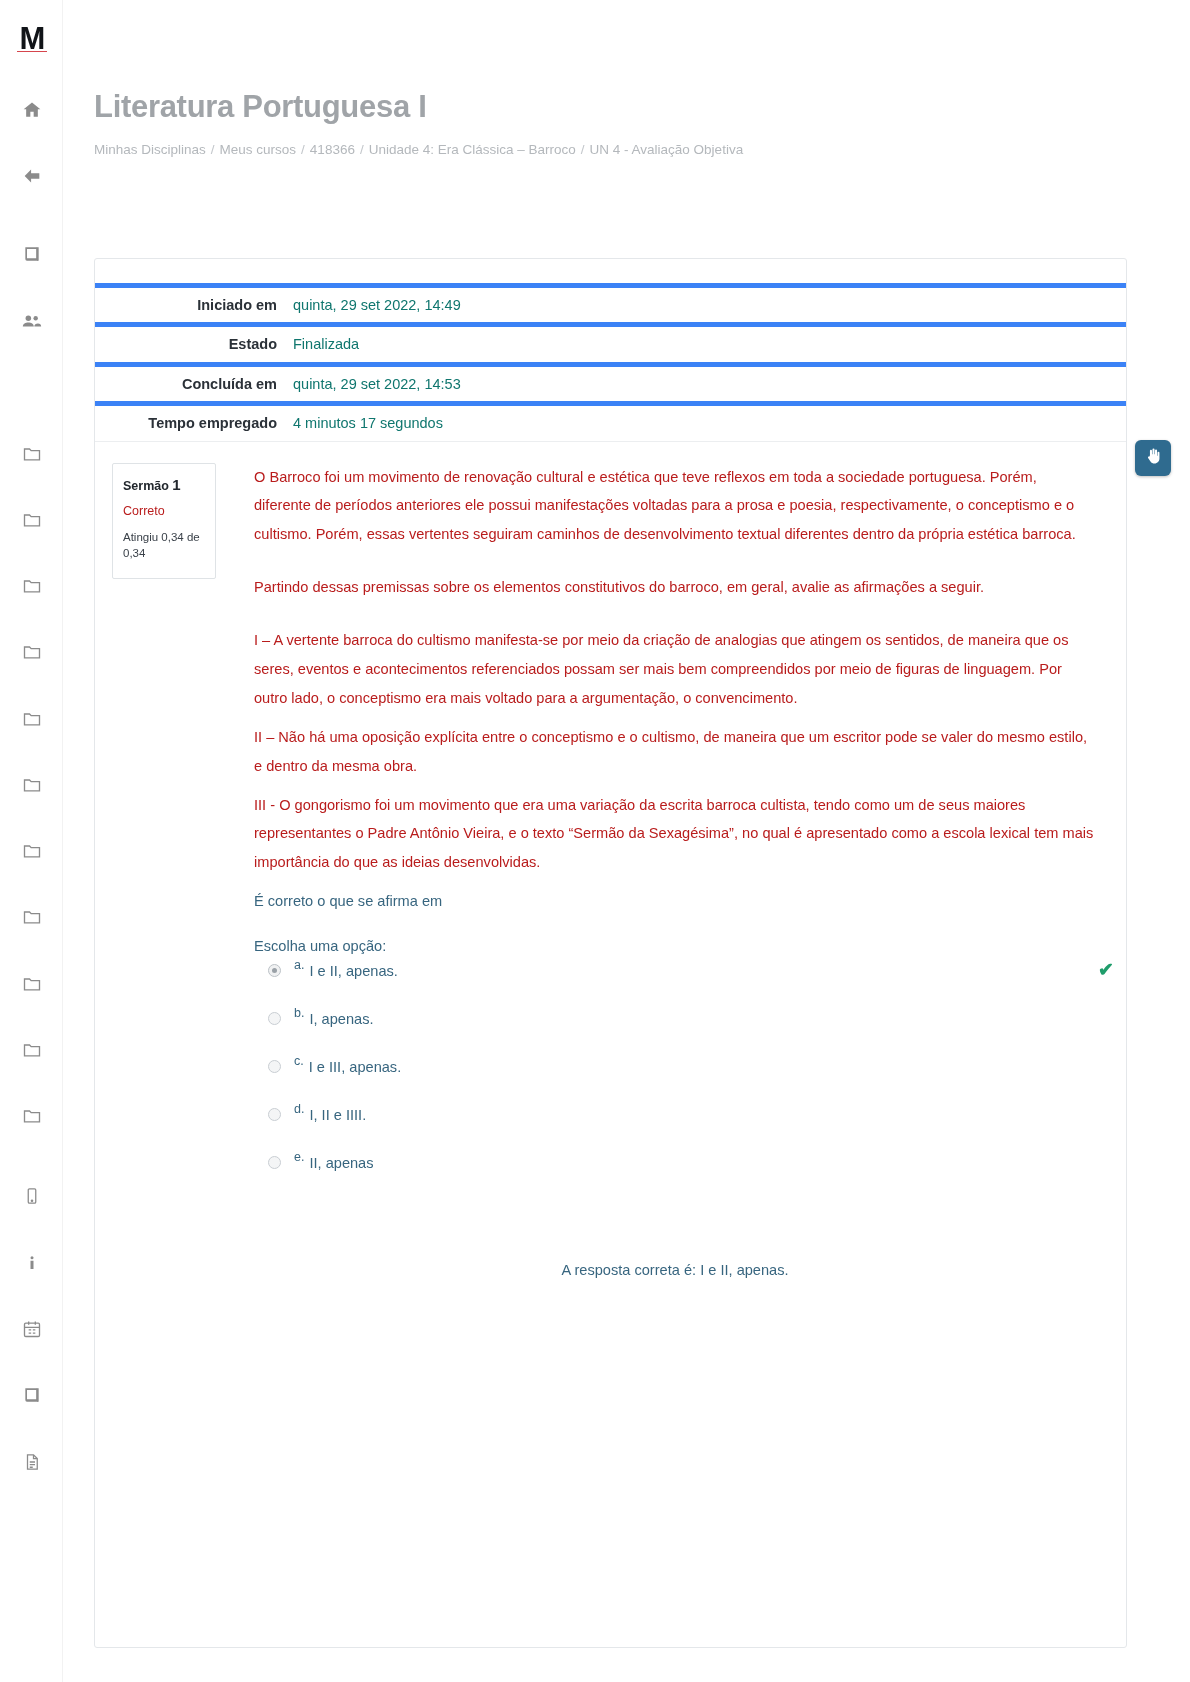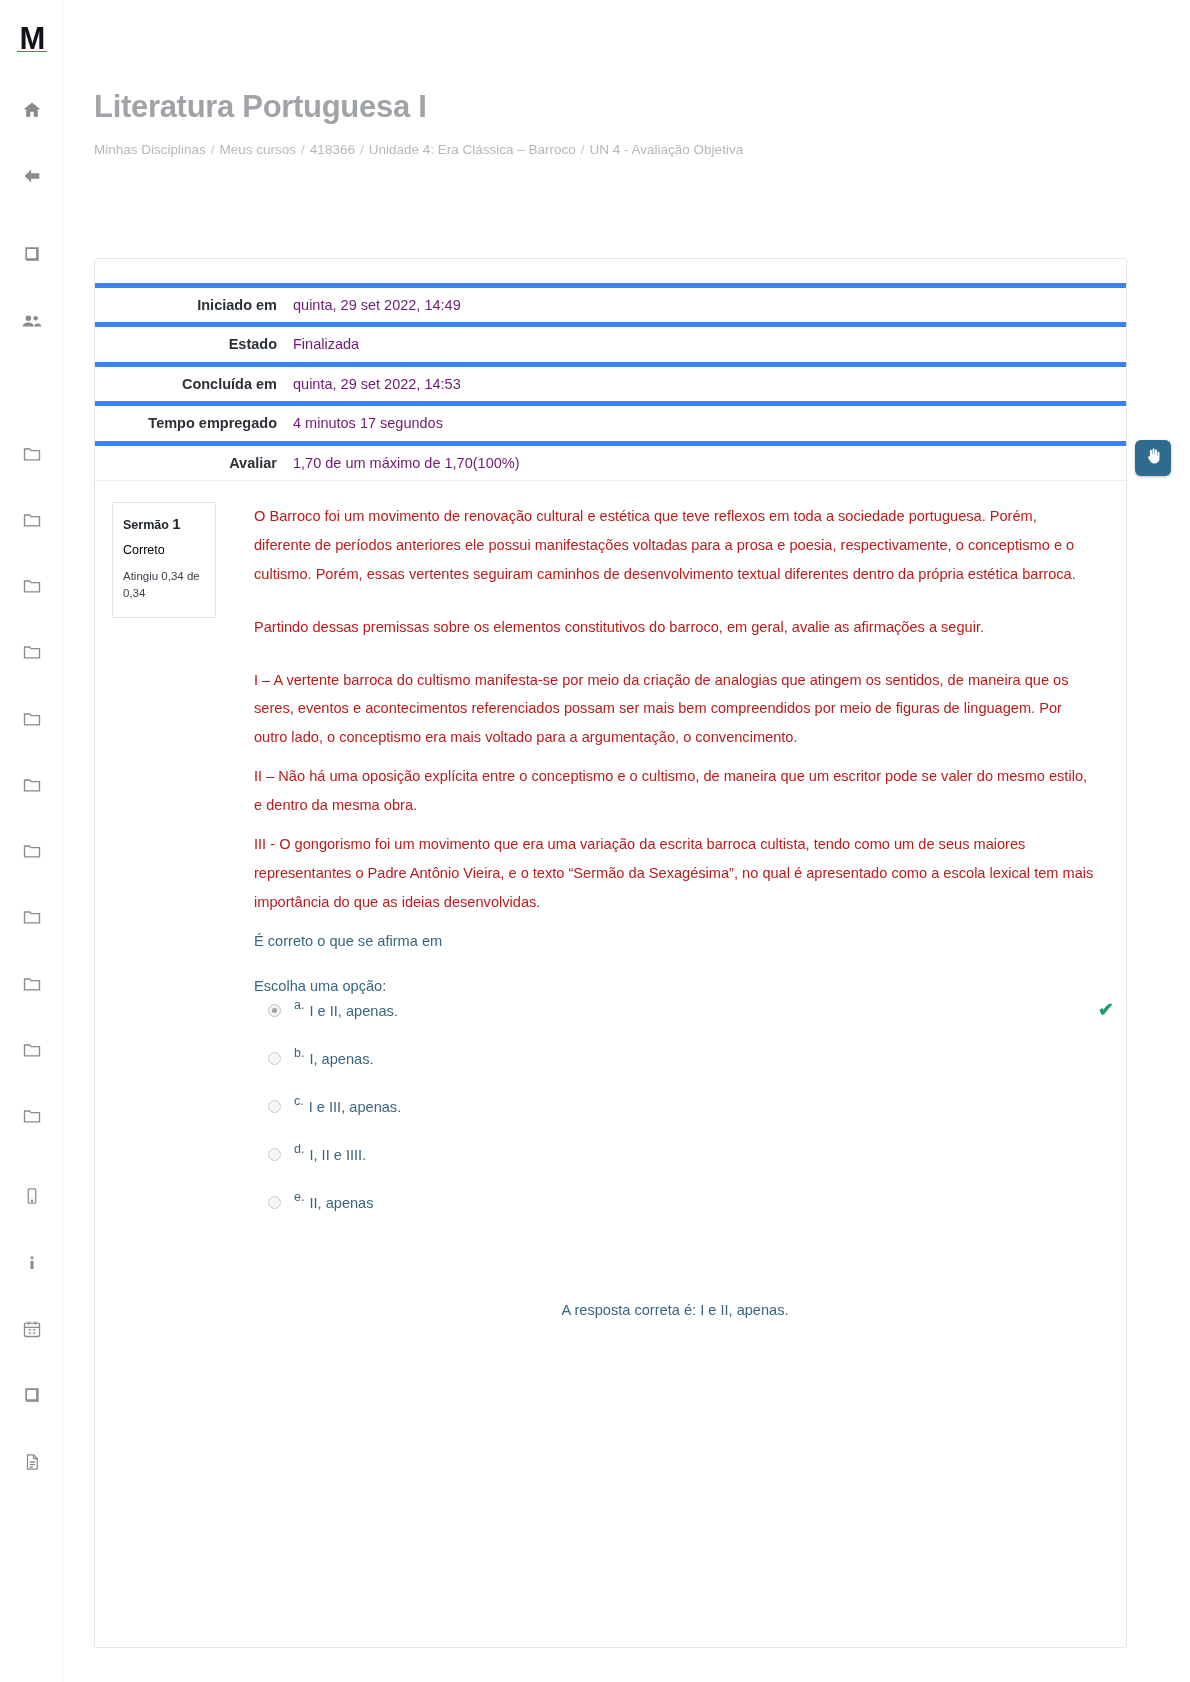--- a/index.html
+++ b/index.html
@@ -98,21 +98,21 @@
     text-align: right;
     font-size: 14.5px;
     font-weight: 700;
     color: #2b3138;
     padding: 6px 8px 6px 0;
     vertical-align: top;
     line-height: 1.55;
   }
   .summary td {
     font-size: 14.5px;
-    color: #701a75;
+    color: #0f766e;
     padding: 6px 0 6px 8px;
     vertical-align: top;
     line-height: 1.55;
   }
 
   
   .question {
     display: flex;
     align-items: flex-start;
     padding: 21px 0 0 17px;
@@ -129,21 +129,21 @@
   .qinfo-title {
     font-size: 12.5px;
     font-weight: 700;
     color: #22272d;
     margin-bottom: 11px;
     white-space: nowrap;
   }
   .qinfo-title .qnum { font-size: 15px; }
   .qinfo-state {
     font-size: 12.5px;
-    color: #000000;
+    color: #b91c1c;
     margin-bottom: 11px;
   }
   .qinfo-mark {
     font-size: 11.5px;
     color: #3a4149;
     line-height: 1.45;
   }
 
   .qbody {
     flex: 1;
@@ -417,24 +417,20 @@
             <th>Estado</th>
             <td>Finalizada</td>
           </tr>
           <tr>
             <th>Concluída em</th>
             <td>quinta, 29 set 2022, 14:53</td>
           </tr>
           <tr>
             <th>Tempo empregado</th>
             <td>4 minutos 17 segundos</td>
-          </tr>
-          <tr>
-            <th>Avaliar</th>
-            <td>1,70 de um máximo de 1,70(100%)</td>
           </tr>
         </tbody>
     </table>
 
     <div class="question">
 
       <aside class="qinfo">
         <div class="qinfo-title">
           <span>Sermão</span>
           <span class="qnum">1</span>

